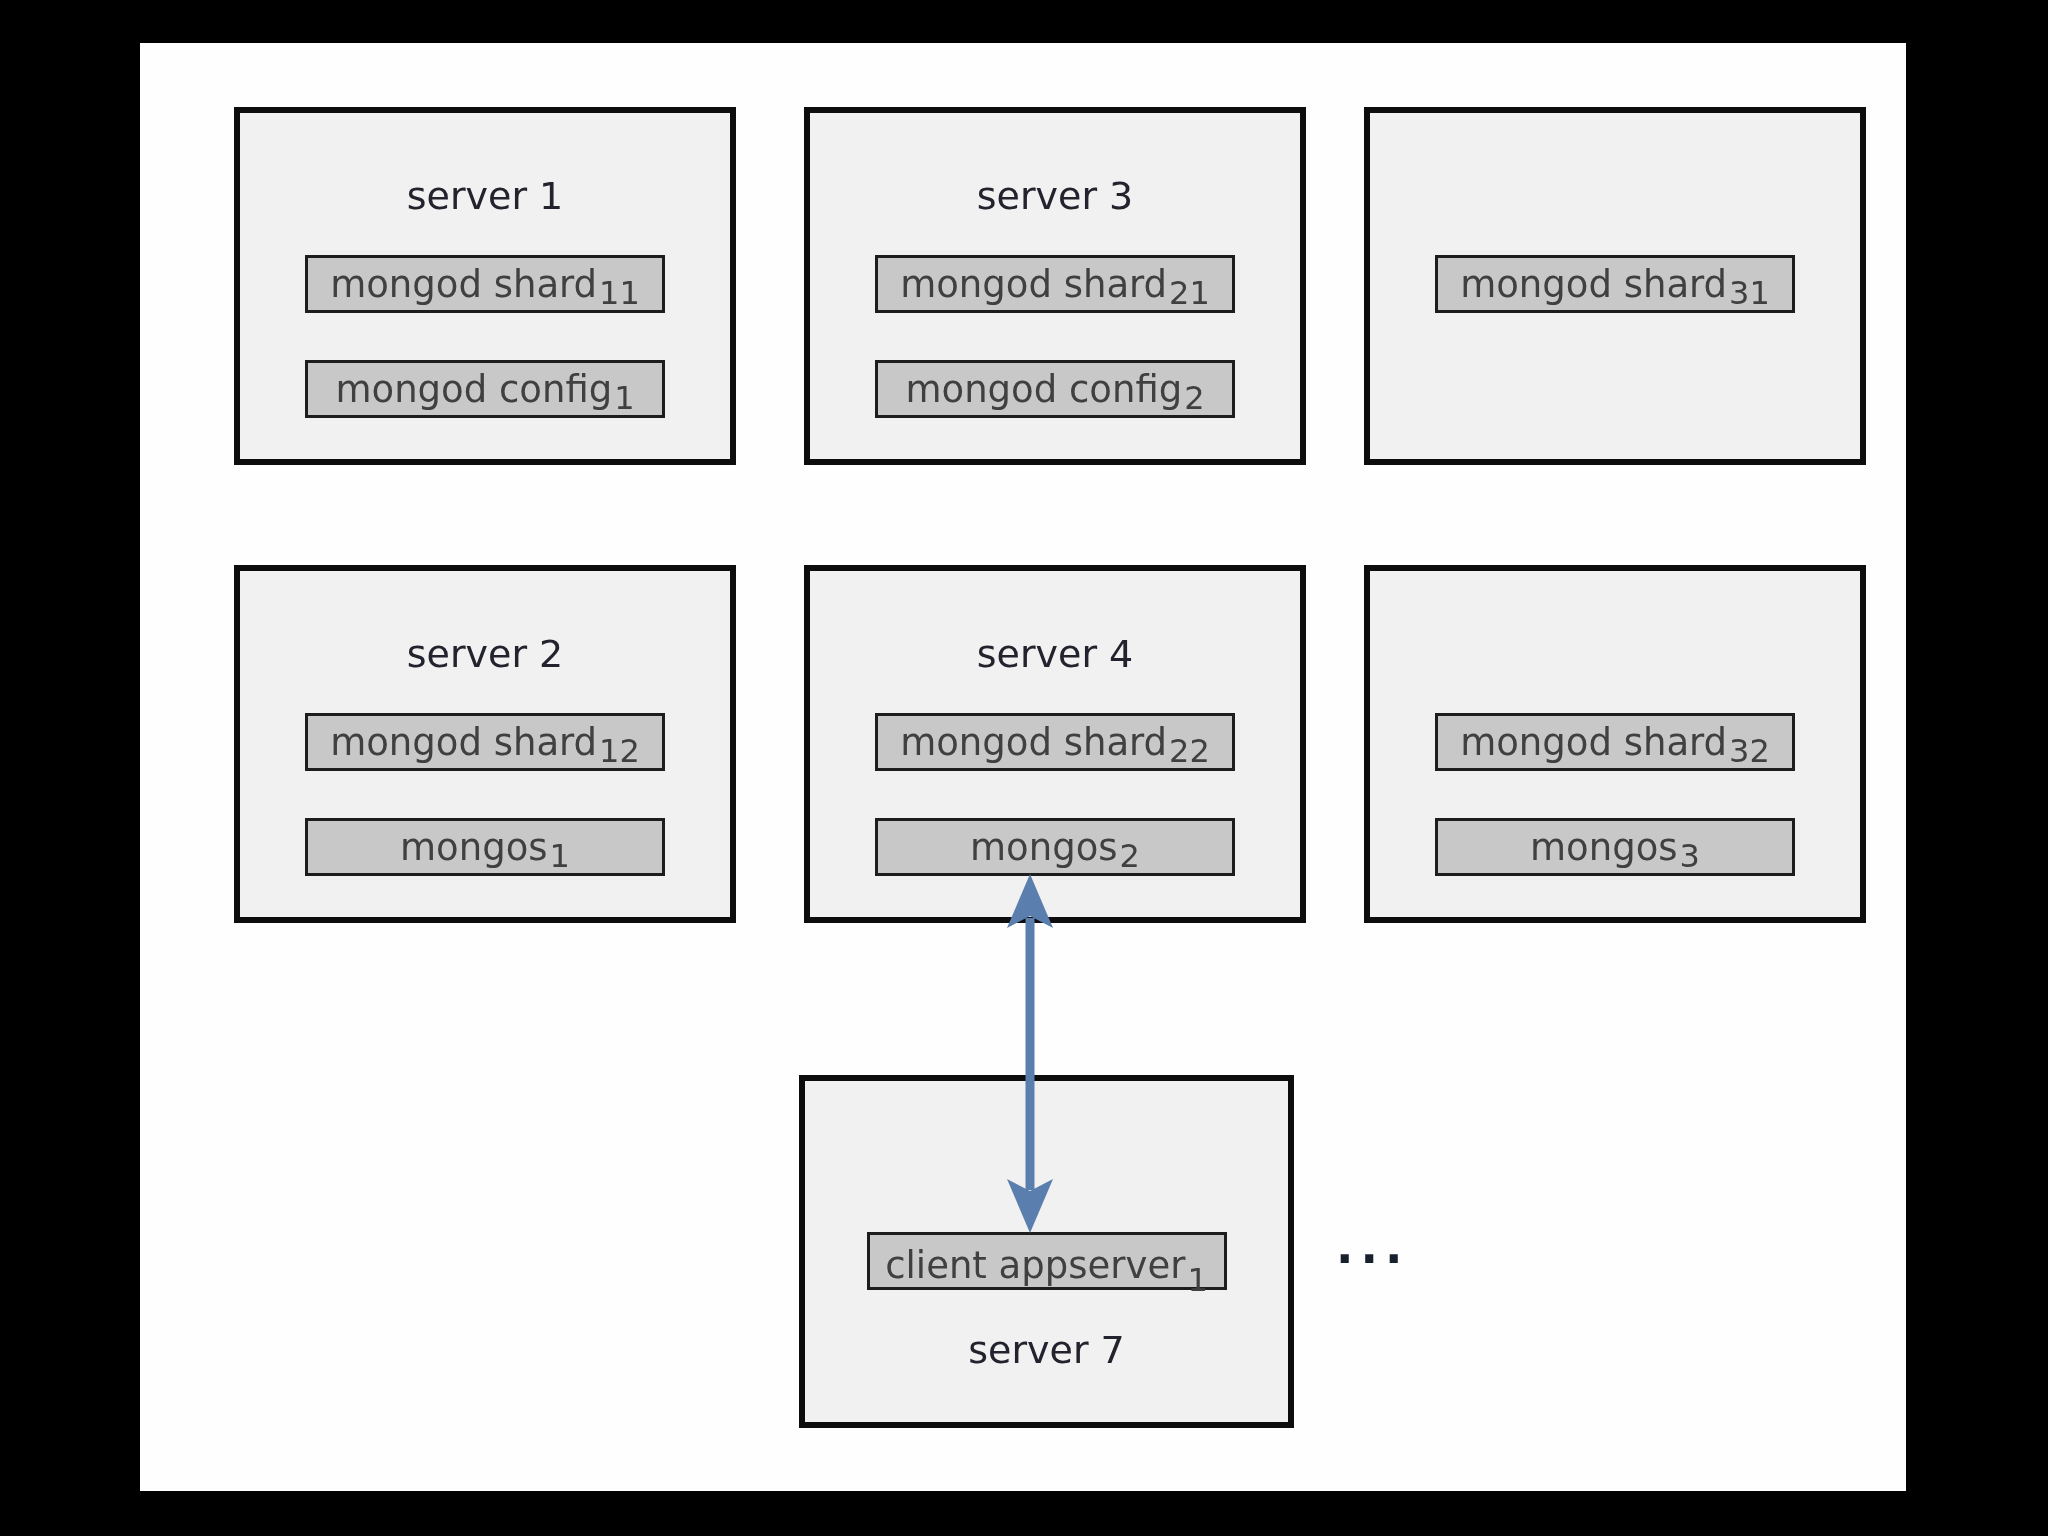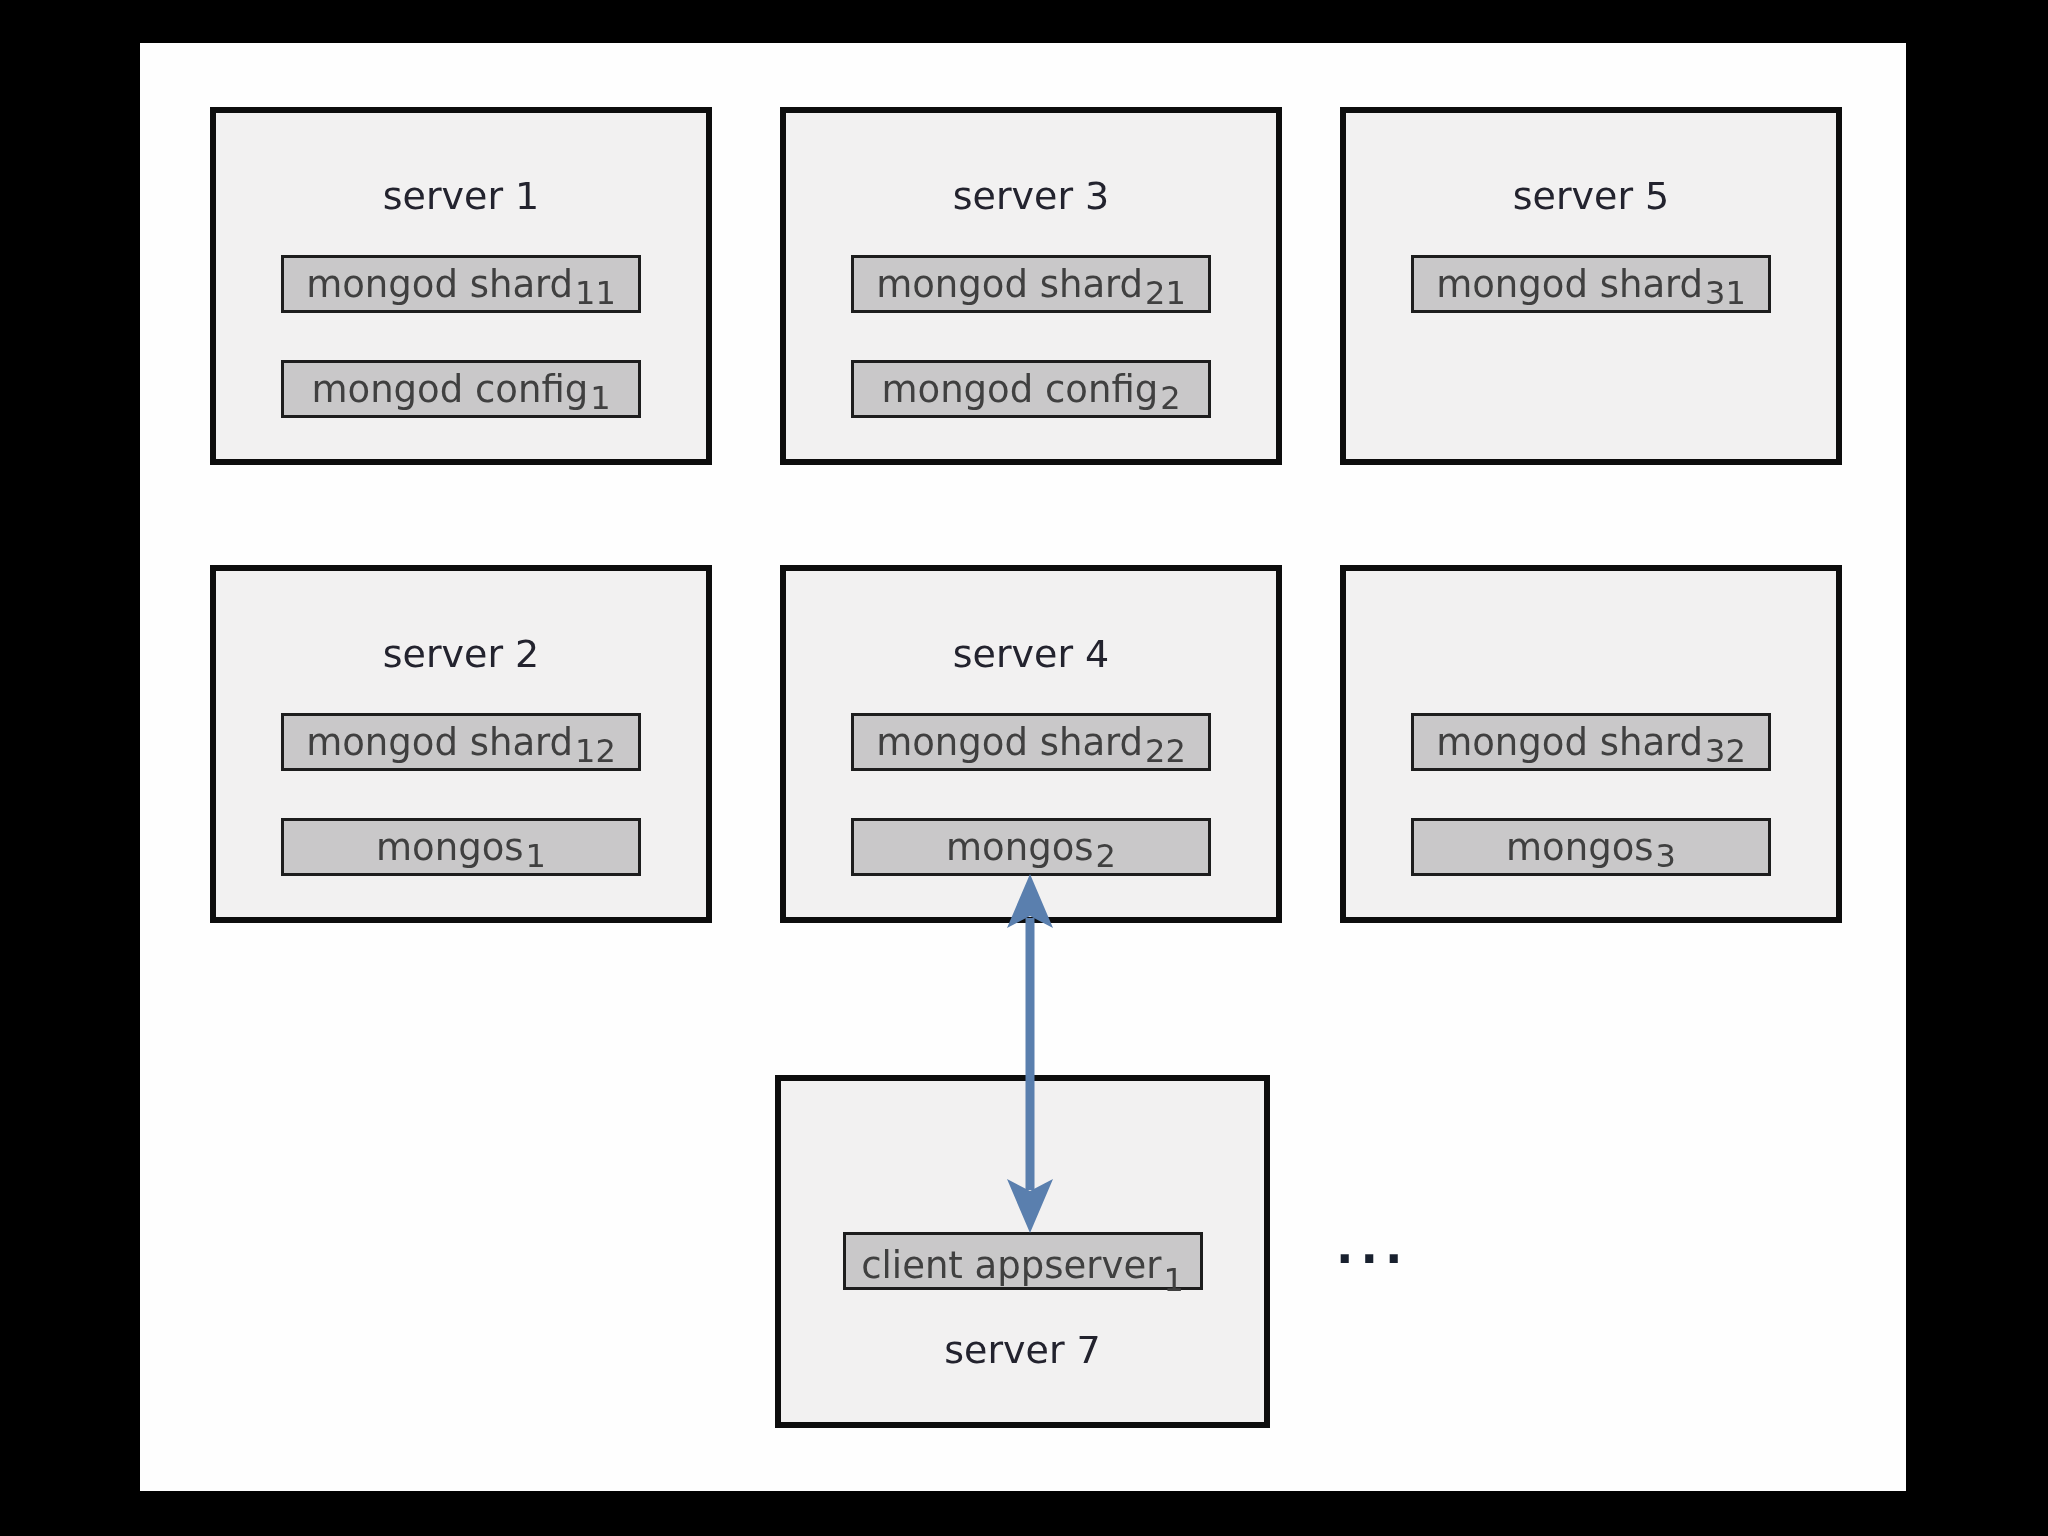--- a/index.html
+++ b/index.html
@@ -23,20 +23,21 @@
     height: 1448px;
     background: #fefefe;
   }
   .server-box {
     position: absolute;
     width: 502px;
     height: 358px;
     background: #f2f1f1;
     border: 6px solid #0d0d0d;
     box-sizing: border-box;
+    margin-left: 24px;
   }
   
   .pos-r0c0 { left: 70px;   top: 64px;  }
   .pos-r0c1 { left: 640px;  top: 64px; padding-left: 47px;  }
   .pos-r0c2 { left: 1200px; top: 64px;  }
   .pos-r1c0 { left: 70px;   top: 522px; padding-left: 7px; }
   .pos-r1c1 { left: 640px;  top: 522px; }
   .pos-r1c2 { left: 1200px; top: 522px; }
   .pos-client { left: 635px; top: 1032px; width: 495px; height: 353px; }
 
@@ -122,21 +123,20 @@
         <span>mongod shard</span>
           <span class="sub">21</span>
       </div>
       <div class="proc proc-b">
         <span>mongod config</span>
           <span class="sub">2</span>
       </div>
     </div>
 
     <div class="server-box pos-r0c2">
-      <div class="server-title">server 5</div>
       <div class="proc proc-a">
         <span>mongod shard</span>
           <span class="sub">31</span>
       </div>
     </div>
 
     <div class="server-box pos-r1c0">
       <div class="server-title">server 2</div>
       <div class="proc proc-a">
         <span>mongod shard</span>

